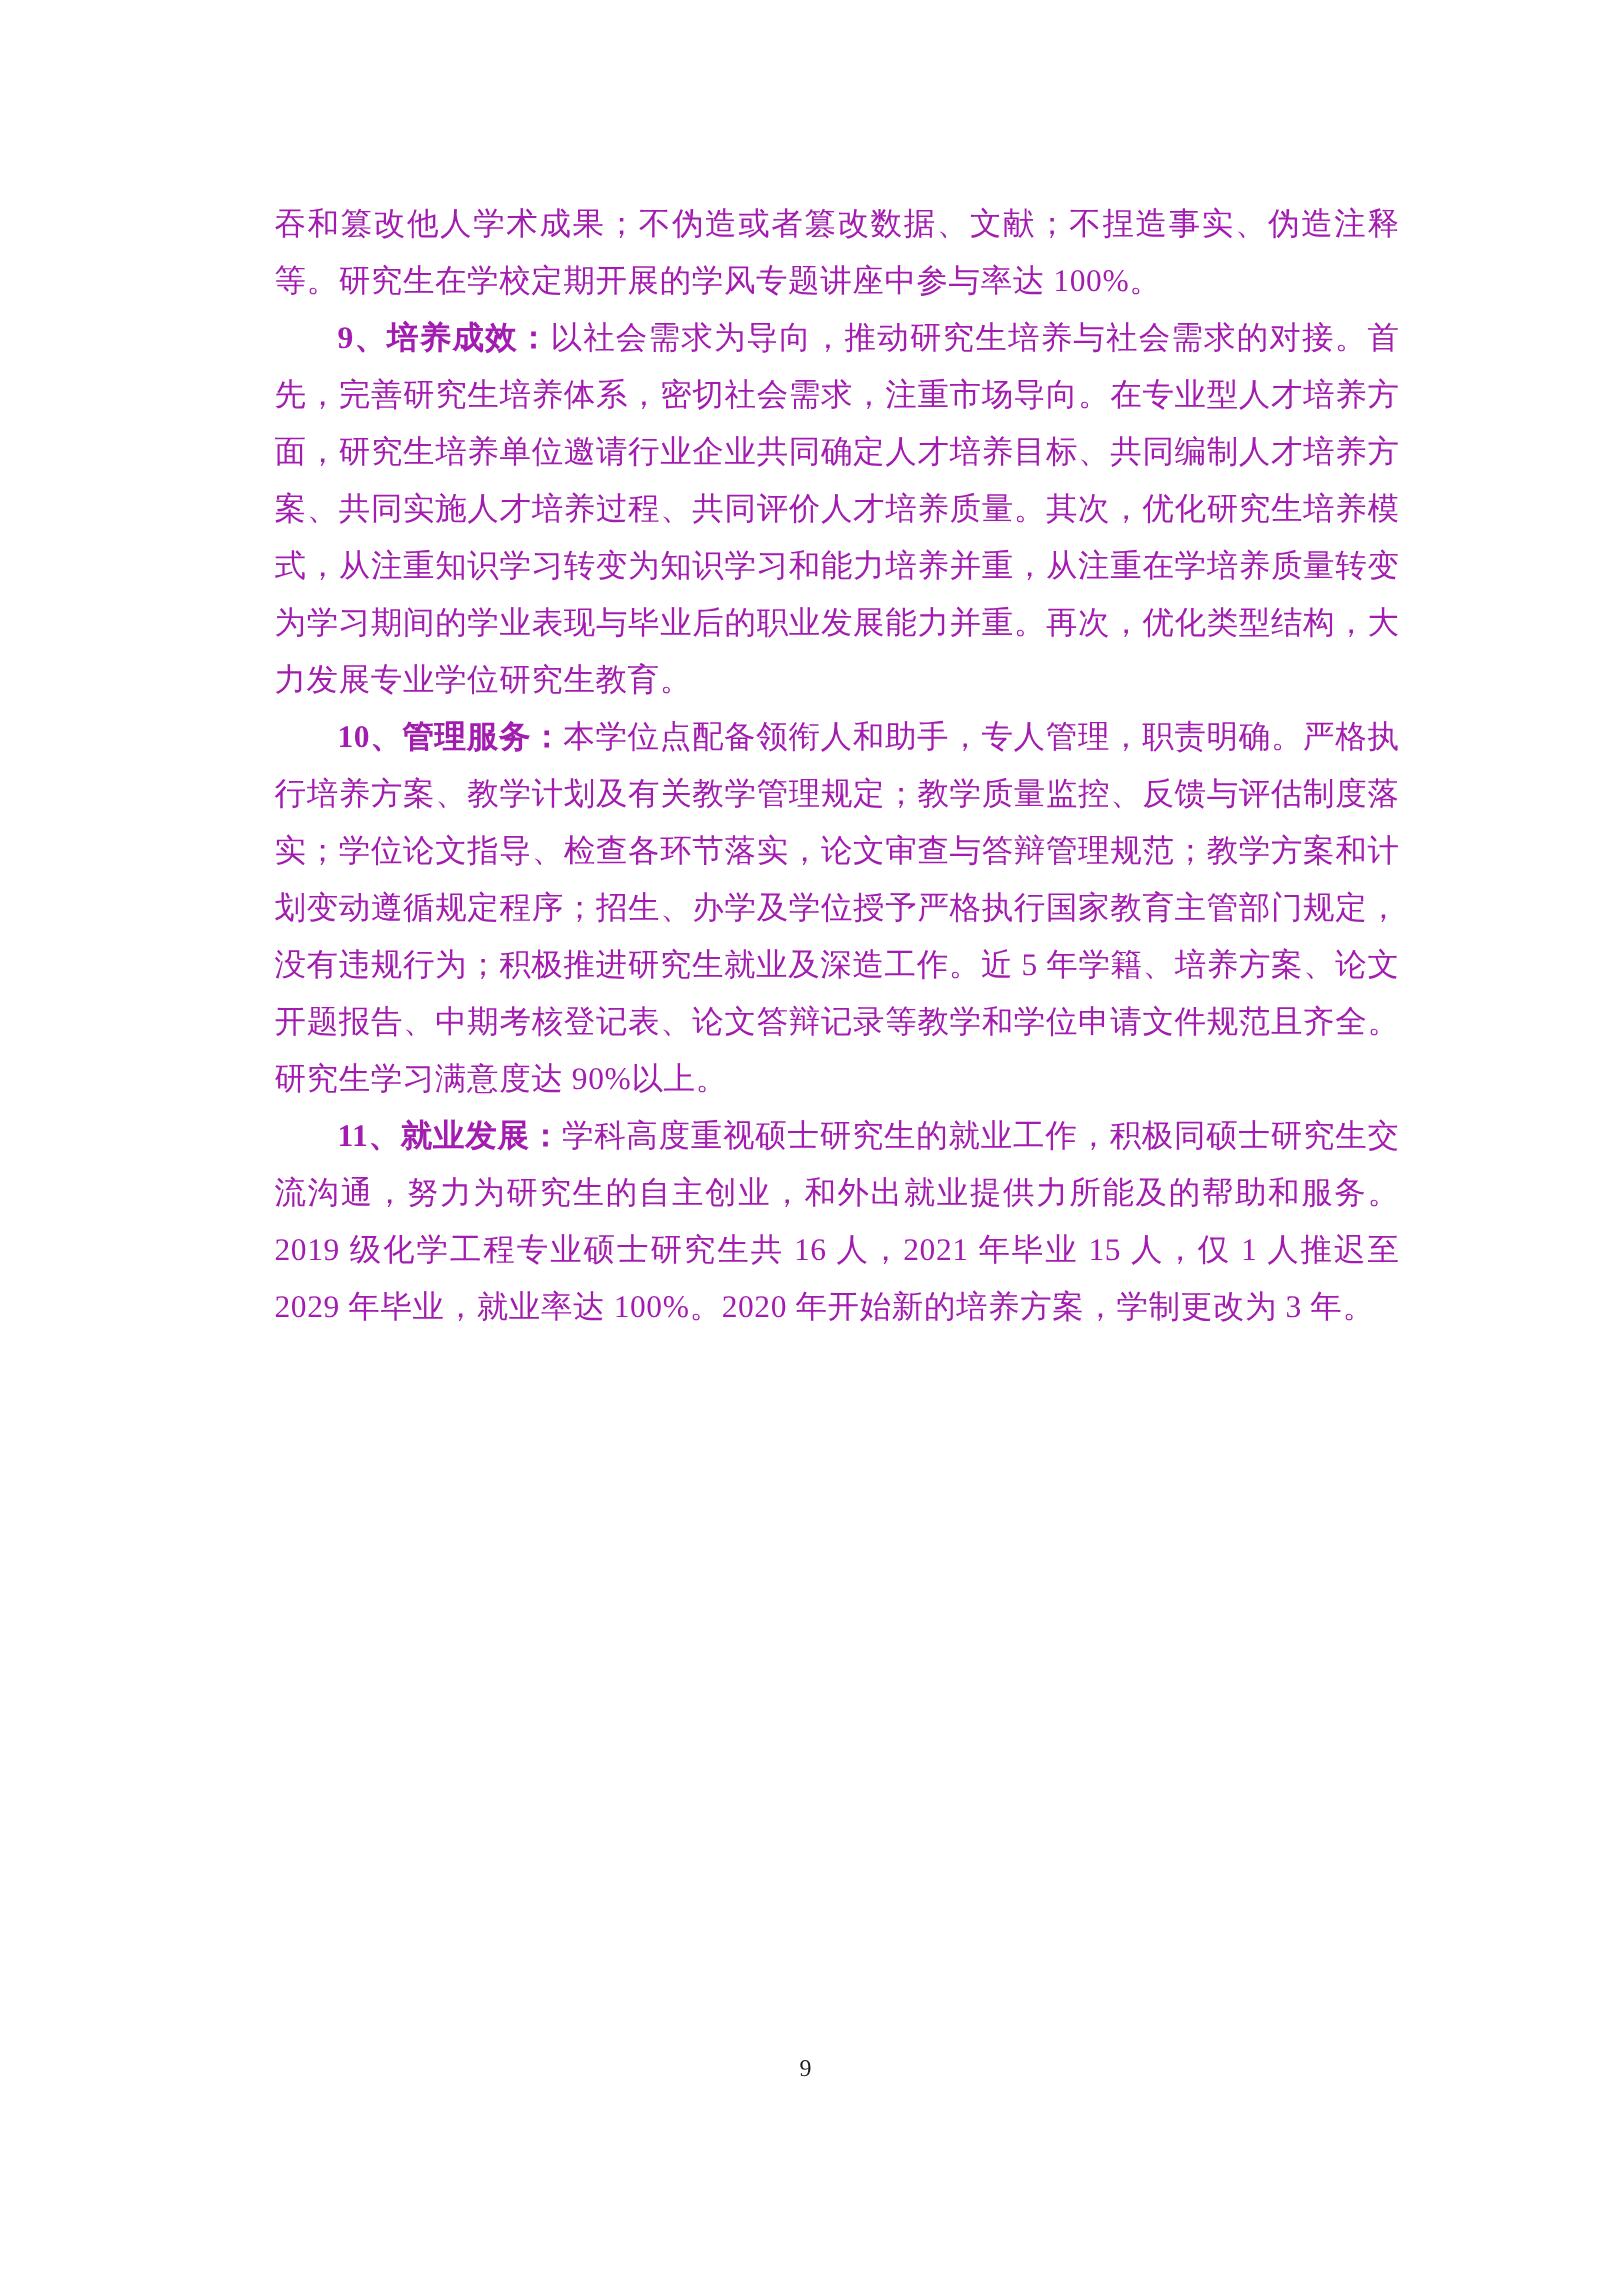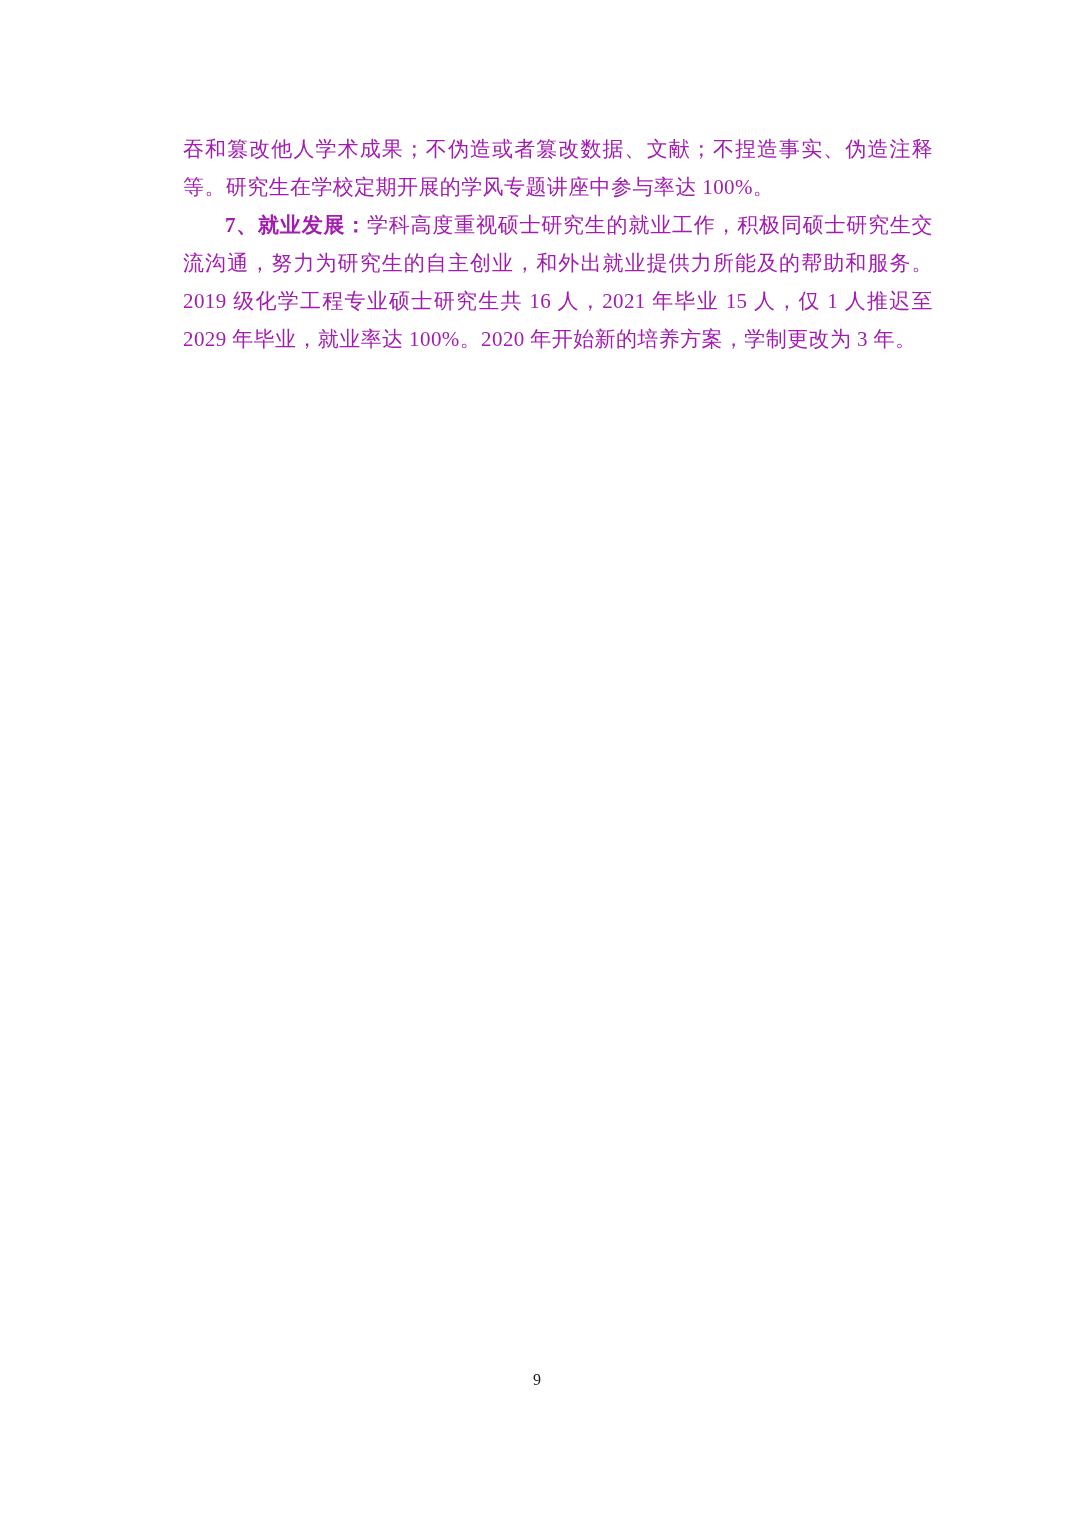--- a/index.html
+++ b/index.html
@@ -52,21 +52,23 @@
   }
 </style>
 </head>
 <body>
 
 <div class="page">
   <div class="content">
 
     <p class="para"><span class="lead"></span><span>吞和篡改他人学术成果；不伪造或者篡改数据、文献；不捏造事实、伪造注释等。研究生在学校定期开展的学风专题讲座中参与率达 100%。</span></p>
 
+    <p class="para indented"><span class="lead">9、培养成效：</span><span>以社会需求为导向，推动研究生培养与社会需求的对接。首先，完善研究生培养体系，密切社会需求，注重市场导向。在专业型人才培养方面，研究生培养单位邀请行业企业共同确定人才培养目标、共同编制人才培养方案、共同实施人才培养过程、共同评价人才培养质量。其次，优化研究生培养模式，从注重知识学习转变为知识学习和能力培养并重，从注重在学培养质量转变为学习期间的学业表现与毕业后的职业发展能力并重。再次，优化类型结构，大力发展专业学位研究生教育。</span></p>
 
+    <p class="para indented"><span class="lead">10、管理服务：</span><span>本学位点配备领衔人和助手，专人管理，职责明确。严格执行培养方案、教学计划及有关教学管理规定；教学质量监控、反馈与评估制度落实；学位论文指导、检查各环节落实，论文审查与答辩管理规范；教学方案和计划变动遵循规定程序；招生、办学及学位授予严格执行国家教育主管部门规定，没有违规行为；积极推进研究生就业及深造工作。近 5 年学籍、培养方案、论文开题报告、中期考核登记表、论文答辩记录等教学和学位申请文件规范且齐全。研究生学习满意度达 90%以上。</span></p>
 
-    <p class="para indented"><span class="lead">7、就业发展：</span><span>学科高度重视硕士研究生的就业工作，积极同硕士研究生交流沟通，努力为研究生的自主创业，和外出就业提供力所能及的帮助和服务。2019 级化学工程专业硕士研究生共 16 人，2021 年毕业 15 人，仅 1 人推迟至 2029 年毕业，就业率达 100%。2020 年开始新的培养方案，学制更改为 3 年。</span></p>
+    <p class="para indented"><span class="lead">11、就业发展：</span><span>学科高度重视硕士研究生的就业工作，积极同硕士研究生交流沟通，努力为研究生的自主创业，和外出就业提供力所能及的帮助和服务。2019 级化学工程专业硕士研究生共 16 人，2021 年毕业 15 人，仅 1 人推迟至 2029 年毕业，就业率达 100%。2020 年开始新的培养方案，学制更改为 3 年。</span></p>
 
 
   </div>
 
   <div class="page-number">9</div>
 </div>
 
 </body></html>

